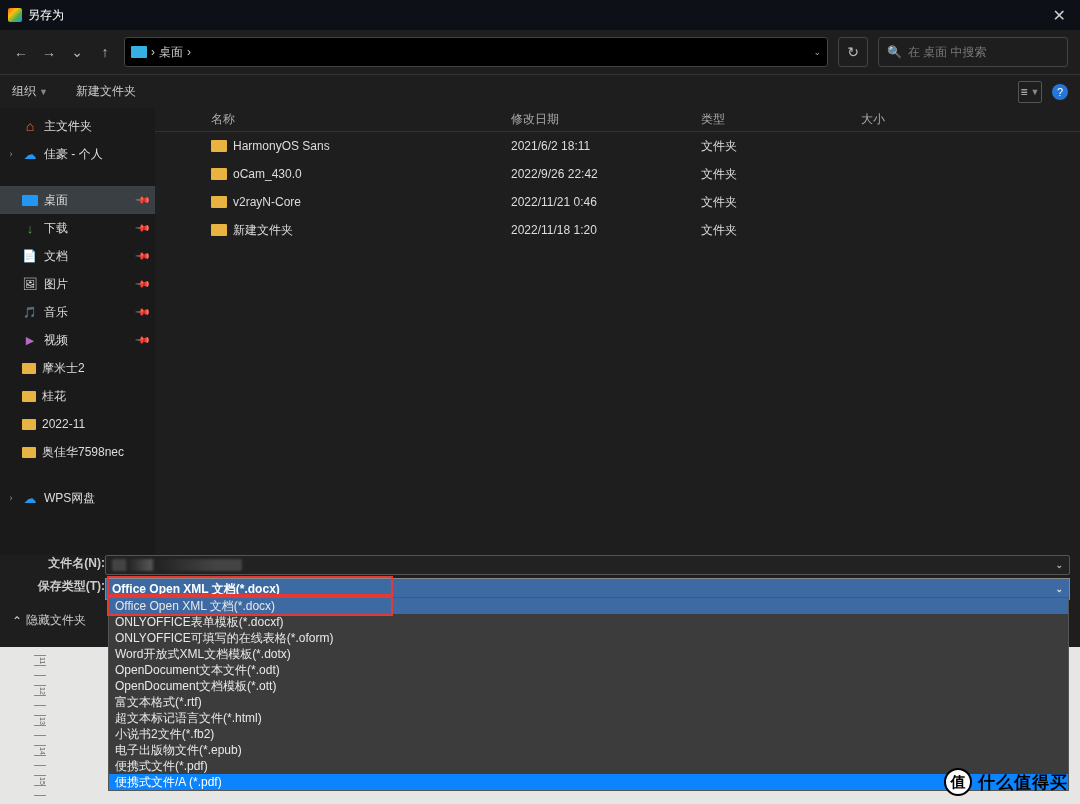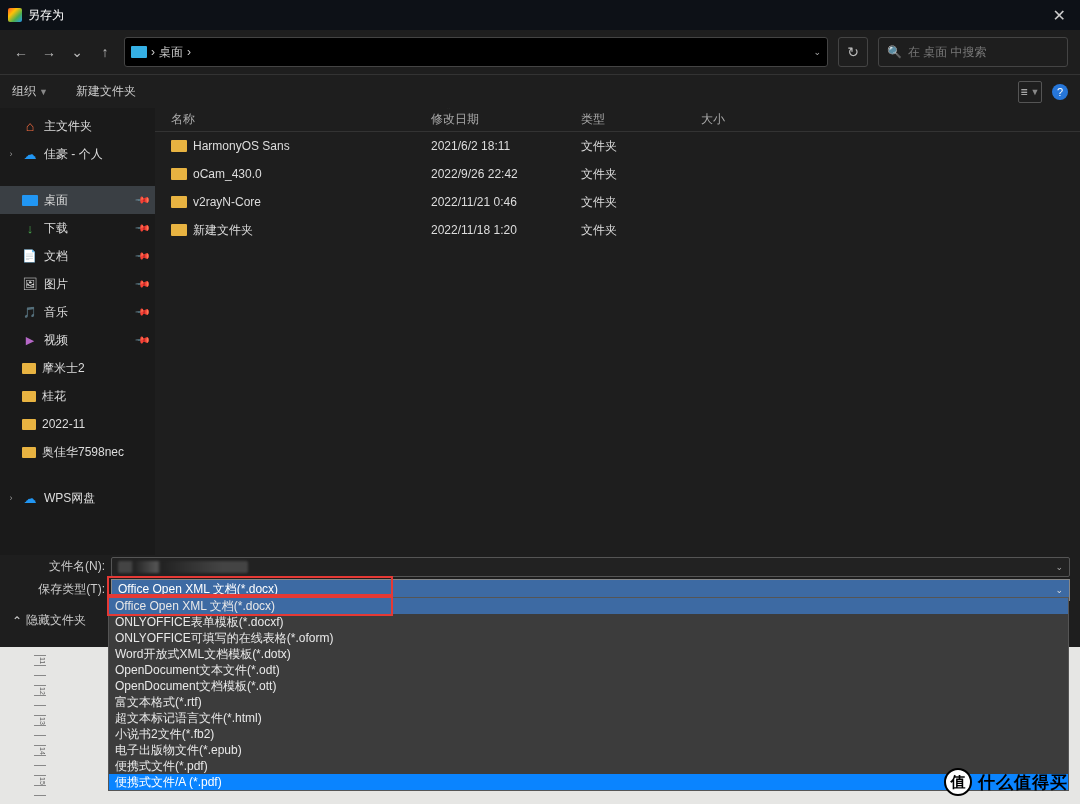--- a/index.html
+++ b/index.html
@@ -39,31 +39,31 @@
   .ic.dl::before { content:"↓"; color:#4caf50; font-weight:bold; font-size:13px; }
   .ic.doc::before { content:"📄"; font-size:12px; }
   .ic.img::before { content:"🖼"; font-size:12px; }
   .ic.mus::before { content:"🎵"; font-size:11px; }
   .ic.vid::before { content:"▶"; color:#b668c7; font-size:11px; }
   .ic.fol { background:#e8b341; border-radius:1px; height:11px; width:14px; }
   .pin { margin-left:auto; color:#777; font-size:10px; transform:rotate(45deg); }
 
   .files { flex:1; background:#1e1e1e; position:relative; font-size:12px; }
   .colhead { height:24px; display:flex; align-items:center; border-bottom:1px solid #333; color:#aaa; padding-left:12px; }
-  .colhead > div, .filerow > div { padding:0 4px; }
+  .colhead > div, .filerow > div { padding:0 4px;margin-left:40px; }
   .c-name { width:260px; display:flex; align-items:center; gap:6px; }
   .c-date { width:150px; }
   .c-type { width:120px; }
   .c-size { width:80px; }
   .sort-ind { position:absolute; left:290px; top:-3px; font-size:8px; color:#888; }
   .filerow { height:28px; display:flex; align-items:center; padding-left:12px; color:#ddd; }
   .fol-ic { width:16px; height:12px; background:#e8b341; border-radius:1px; }
 
   .bottom { background:#1e1e1e; padding:0 10px 6px 10px; font-size:12px; color:#ccc; }
-  .brow { display:flex; align-items:center; height:23px; gap:6px; }
+  .brow { display:flex; align-items:flex-start; height:23px; gap:0;font-weight:bold; }
   .brow label { width:95px; text-align:right; }
   .binput { flex:1; height:20px; background:#222; border:1px solid #555; border-radius:2px; color:#fff; font-size:12px; padding:0 6px; display:flex; align-items:center; }
   .binput .smudge { width:130px; height:12px; background:linear-gradient(90deg, #444 10%, #222 12%, #555 30%, #222 33%, #444 80%); border-radius:2px; filter:blur(1px); }
   .binput .dd { margin-left:auto; font-size:9px; color:#aaa; }
   .selbox { flex:1; height:22px; background:#3d6aa3; color:#fff; font-size:12px; padding:0 6px; display:flex; align-items:center; border:1px solid #888; }
   .selbox .dd { margin-left:auto; font-size:9px; color:#ddd; }
   .hide-folders { position:absolute; left:12px; bottom:18px; font-size:12px; color:#ccc; display:flex; align-items:center; gap:4px; }
 
   .redbox { position:absolute; border:2px solid #e53935; pointer-events:none; z-index:50; }
   .redbox.top { left:107px; top:576px; width:286px; height:20px; }

